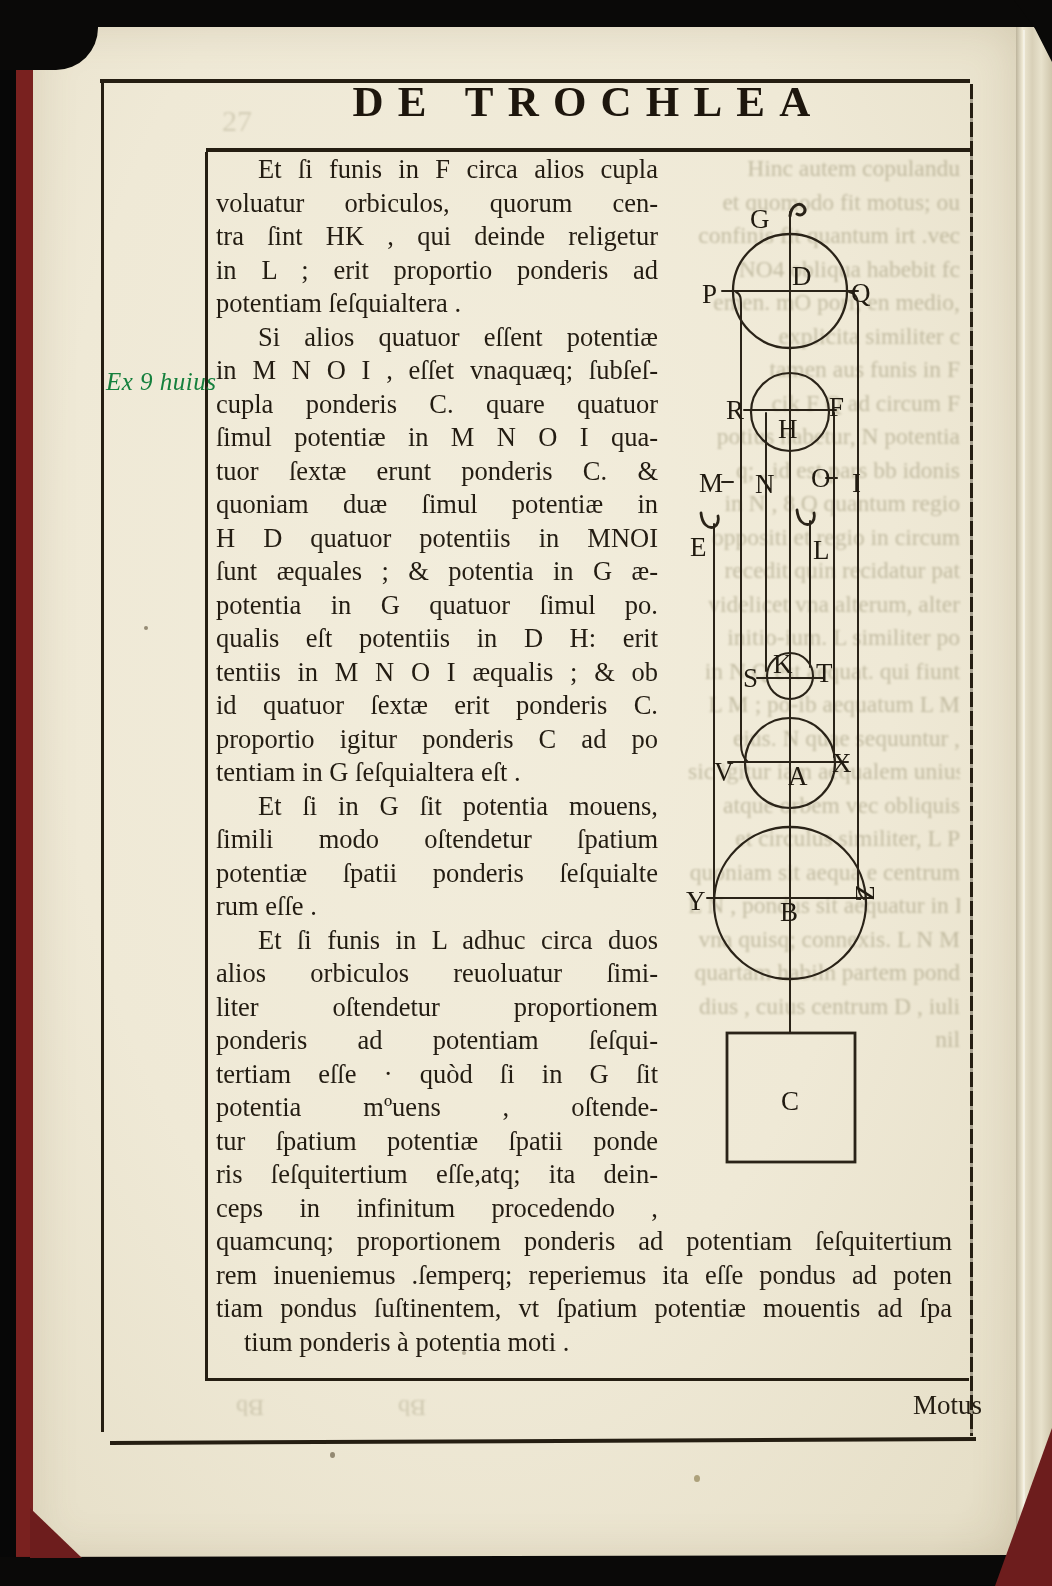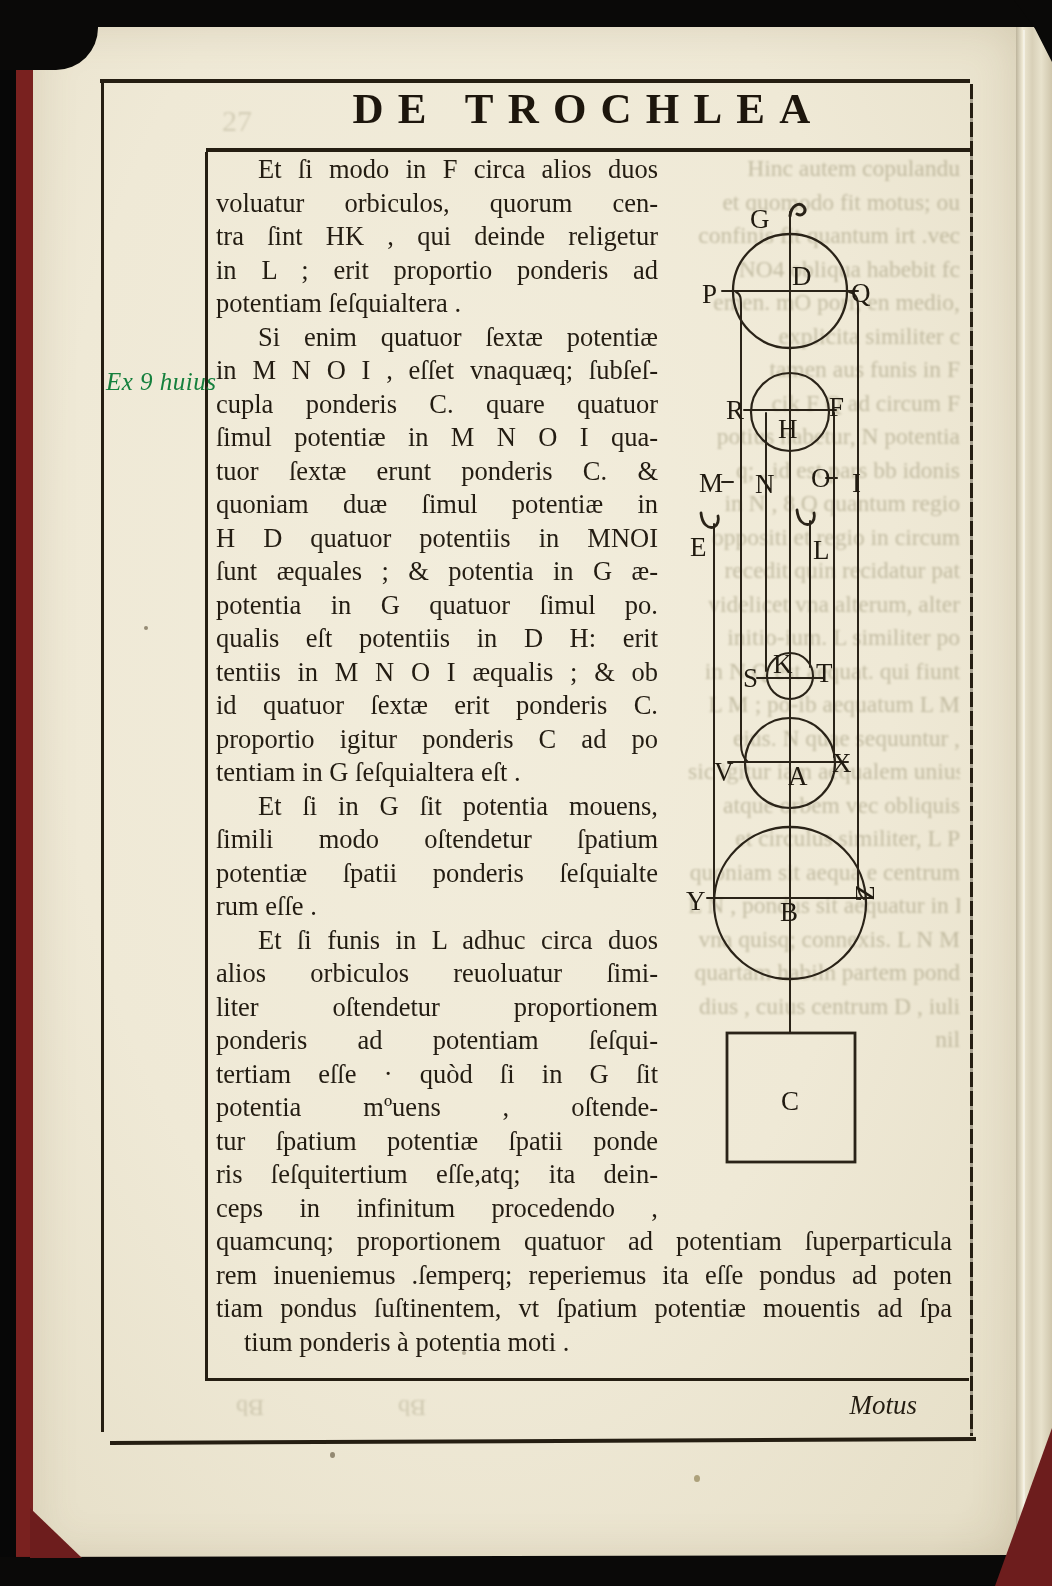--- a/index.html
+++ b/index.html
@@ -27,32 +27,32 @@
   .rule{background:#251e12;}
   #outer-top{left:100px;top:79px;width:870px;height:3.5px;}
   #outer-left{left:101px;top:79px;width:3px;height:1353px;}
   #outer-right{left:970px;top:84px;width:3px;height:1352px;
       background:repeating-linear-gradient(to bottom,#251e12 0 15px, rgba(37,30,18,.35) 15px 19px);}
   #outer-bottom{left:110px;top:1439px;width:866px;height:3.5px;transform:rotate(-0.25deg);}
   #title-rule{left:206px;top:148px;width:764px;height:4px;}
   #block-left{left:205px;top:152px;width:3px;height:1227px;}
   #block-bottom{left:205px;top:1378px;width:764px;height:3px;}
   
-  #page-title{left:207px;top:84px;width:763px;text-align:center;font-size:43px;font-weight:bold;
+  #page-title{left:207px;top:77px;width:763px;text-align:center;font-size:43px;font-weight:bold;
       letter-spacing:.33em;color:#1d160d;white-space:nowrap;}
   #margin-note{left:106px;top:368px;font-style:italic;font-size:25px;color:#15803d;letter-spacing:.02em;}
   #body-col{left:216px;top:153px;width:442px;color:#231c12;font-size:26.5px;}
   #body-col .ln{height:33.5px;line-height:33.5px;text-align:justify;text-align-last:justify;
       white-space:nowrap;overflow:visible;}
   #body-col .ln.end{text-align-last:left;}
   #body-col .ln.ind{padding-left:42px;}
   #wide-col{left:216px;top:1225px;width:736px;color:#231c12;font-size:26.5px;}
   #wide-col .ln{height:33.5px;line-height:33.5px;text-align:justify;text-align-last:justify;white-space:nowrap;}
   #wide-col .ln.end{text-align-last:left;margin-left:28px;}
-  #catchword{left:659px;top:1390px;width:258px;text-align:right;font-size:27px;color:#241d12;font-style:italic;}
+  #catchword{left:724px;top:1390px;width:258px;text-align:right;font-size:27px;color:#241d12;}
   
   .ghost{color:#8e8765;filter:blur(1.1px);opacity:.45;}
   #ghost-col{left:688px;top:152px;width:272px;font-size:23.5px;text-align:right;}
   #ghost-col .gl{height:33.5px;line-height:33.5px;white-space:nowrap;overflow:hidden;}
   #ghost-page-num{left:222px;top:104px;font-size:30px;opacity:.28;filter:blur(1.2px);color:#8e8765;}
   .ghost-sig{top:1394px;font-size:24px;transform:rotate(180deg);opacity:.33;filter:blur(1.1px);color:#8e8765;}
   
   .speck{border-radius:50%;background:#4a3c22;opacity:.55;}
   svg text{font-family:"Liberation Serif","DejaVu Serif",serif;font-size:27px;fill:#201a10;}
 </style>
@@ -110,26 +110,26 @@
   <div class="abs" id="outer-right"></div>
   <div class="abs rule" id="outer-bottom"></div>
   <div class="abs rule" id="title-rule"></div>
   <div class="abs rule" id="block-left"></div>
   <div class="abs rule" id="block-bottom"></div>
 
   <div class="abs" id="page-title">DE TROCHLEA</div>
   <div class="abs" id="margin-note">Ex 9 huius</div>
 
   <div class="abs" id="body-col">
-    <div class="ln ind">Et ſi modo in F circa alios duos</div>
+    <div class="ln ind">Et ſi funis in F circa alios cupla</div>
     <div class="ln">voluatur orbiculos, quorum cen-</div>
     <div class="ln">tra ſint HK , qui deinde religetur</div>
     <div class="ln">in L ; erit proportio ponderis ad</div>
     <div class="ln end">potentiam ſeſquialtera .</div>
-    <div class="ln ind">Si enim quatuor ſextæ potentiæ</div>
+    <div class="ln ind">Si alios quatuor eſſent potentiæ</div>
     <div class="ln">in M N O I , eſſet vnaquæq; ſubſeſ-</div>
     <div class="ln">cupla ponderis C. quare quatuor</div>
     <div class="ln">ſimul potentiæ in M N O I qua-</div>
     <div class="ln">tuor ſextæ erunt ponderis C. &amp;</div>
     <div class="ln">quoniam duæ ſimul potentiæ in</div>
     <div class="ln">H D quatuor potentiis in MNOI</div>
     <div class="ln">ſunt æquales ; &amp; potentia in G æ-</div>
     <div class="ln">potentia in G quatuor ſimul po.</div>
     <div class="ln">qualis eſt potentiis in D H: erit</div>
     <div class="ln">tentiis in M N O I æqualis ; &amp; ob</div>
@@ -145,21 +145,21 @@
     <div class="ln">liter oſtendetur proportionem</div>
     <div class="ln">ponderis ad potentiam ſeſqui-</div>
     <div class="ln">tertiam eſſe · quòd ſi in G ſit</div>
     <div class="ln">potentia mºuens , oſtende-</div>
     <div class="ln">tur ſpatium potentiæ ſpatii ponde</div>
     <div class="ln">ris ſeſquitertium eſſe,atq; ita dein-</div>
     <div class="ln">ceps in infinitum procedendo ,</div>
   </div>
 
   <div class="abs" id="wide-col">
-    <div class="ln">quamcunq; proportionem quatuor ad potentiam ſuperparticula</div>
+    <div class="ln">quamcunq; proportionem ponderis ad potentiam ſeſquitertium</div>
     <div class="ln">rem inueniemus .ſemperq; reperiemus ita eſſe pondus ad poten</div>
     <div class="ln">tiam pondus ſuſtinentem, vt ſpatium potentiæ mouentis ad ſpa</div>
     <div class="ln end">tium ponderis à potentia moti .</div>
   </div>
 
   <div class="abs" id="catchword">Motus</div>
 
   <svg class="abs" style="left:0;top:0;" width="1052" height="1586" viewBox="0 0 1052 1586">
     <g fill="none" stroke="#2a2318" stroke-linecap="round">
 

